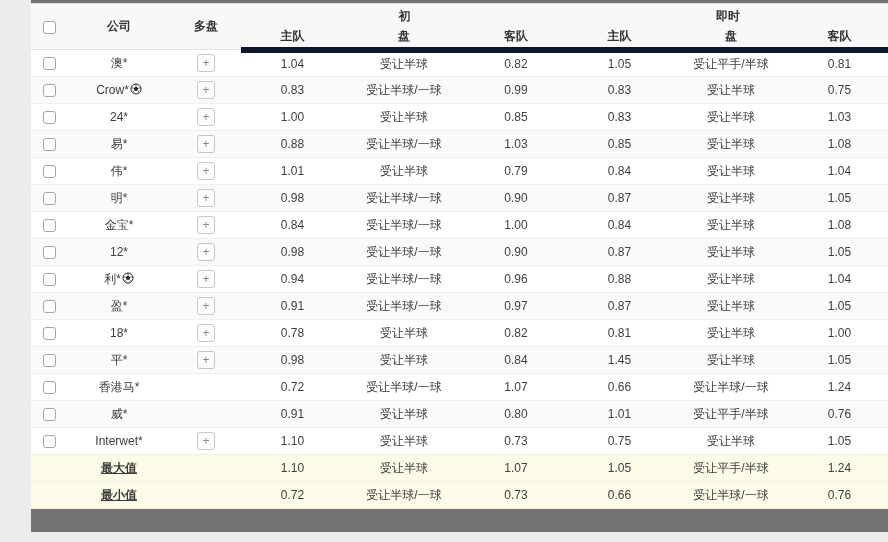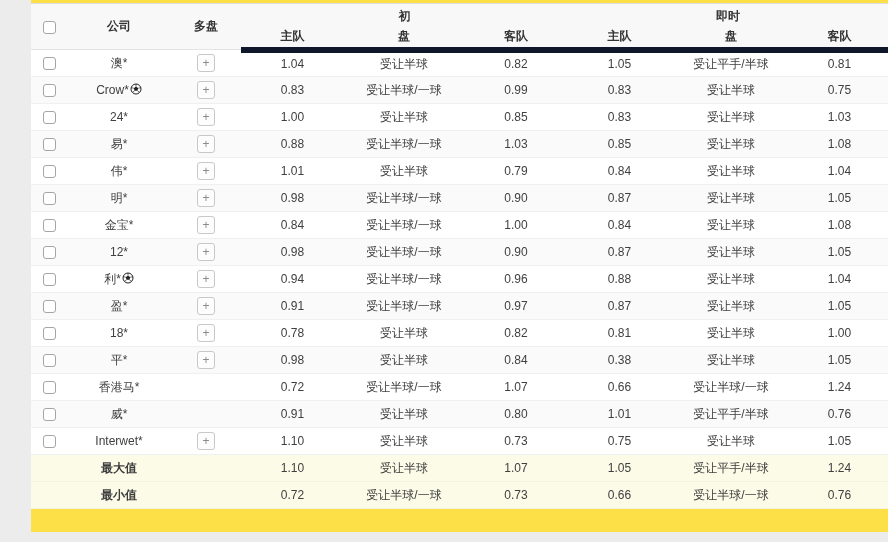--- a/index.html
+++ b/index.html
@@ -9,21 +9,21 @@
     background: #ececec;
     overflow: hidden;
   }
   .page { position: relative; width: 888px; height: 542px; }
   .left-gutter {
     position: absolute; left: 0; top: 0; width: 31px; height: 542px;
     background: #ececec;
   }
   .table-panel {
     position: absolute; left: 31px; top: 0; width: 857px; height: 532px;
-    background: #fde047; padding-top: 3px;
+    background: #737373; padding-top: 3px;
   }
   table {
     width: 857px; border-collapse: collapse; table-layout: fixed;
     font-size: 12px; color: #404040;
   }
   col.c-check { width: 36px; }
   col.c-company { width: 104px; }
   col.c-multi { width: 70px; }
   col.c-ihome { width: 103px; }
   col.c-ihand { width: 120px; }
@@ -39,21 +39,21 @@
   thead tr.h1 th[rowspan] { height: 44px; padding-top: 0; }
   thead tr.h2 th { height: 24px; vertical-align: middle; border-bottom: 6px solid #0f172a; }
   thead tr.h1 th[rowspan] { border-bottom: 1px solid #e3e3e3; }
   tbody td {
     height: 27px; text-align: center; vertical-align: middle;
     border-bottom: 1px solid #f0f0f0;
   }
   tbody.rows tr:nth-child(even) td { background: #fafafa; }
   tbody.rows tr:nth-child(odd) td { background: #ffffff; }
   tbody.summary td { background: #fbfbe8; border-bottom: 1px solid #f4f4dc; }
-  tbody.summary .summary-label { font-weight: bold; color: #3c3c3c; }
+  tbody.summary .summary-label { font-weight: bold; color: #3c3c3c; text-decoration: underline; }
   input[type="checkbox"] {
     appearance: none; -webkit-appearance: none;
     width: 13px; height: 13px; border: 1px solid #a5a5a5; border-radius: 3px;
     background: #fff; vertical-align: middle; cursor: pointer; display: inline-block;
   }
   .plus-btn {
     width: 18px; height: 18px; border: 1px solid #c8c8c8; border-radius: 3px;
     background: #fdfdfd; color: #8a8a8a; font-size: 12px; line-height: 14px;
     cursor: pointer; font-family: inherit; padding: 0; vertical-align: middle;
   }
@@ -226,21 +226,21 @@
     <td>受让半球</td>
     <td>1.00</td>
   </tr>
           <tr class="data-row">
     <td><input type="checkbox" style=""></td>
     <td class="company-cell"><span>平*</span></td>
     <td class="multi-cell"><button class="plus-btn">+</button></td>
     <td>0.98</td>
     <td>受让半球</td>
     <td>0.84</td>
-    <td>0.38</td>
+    <td>1.45</td>
     <td>受让半球</td>
     <td>1.05</td>
   </tr>
           <tr class="data-row">
     <td><input type="checkbox" style=""></td>
     <td class="company-cell"><span>香港马*</span></td>
     <td class="multi-cell"></td>
     <td>0.72</td>
     <td>受让半球/一球</td>
     <td>1.07</td>

